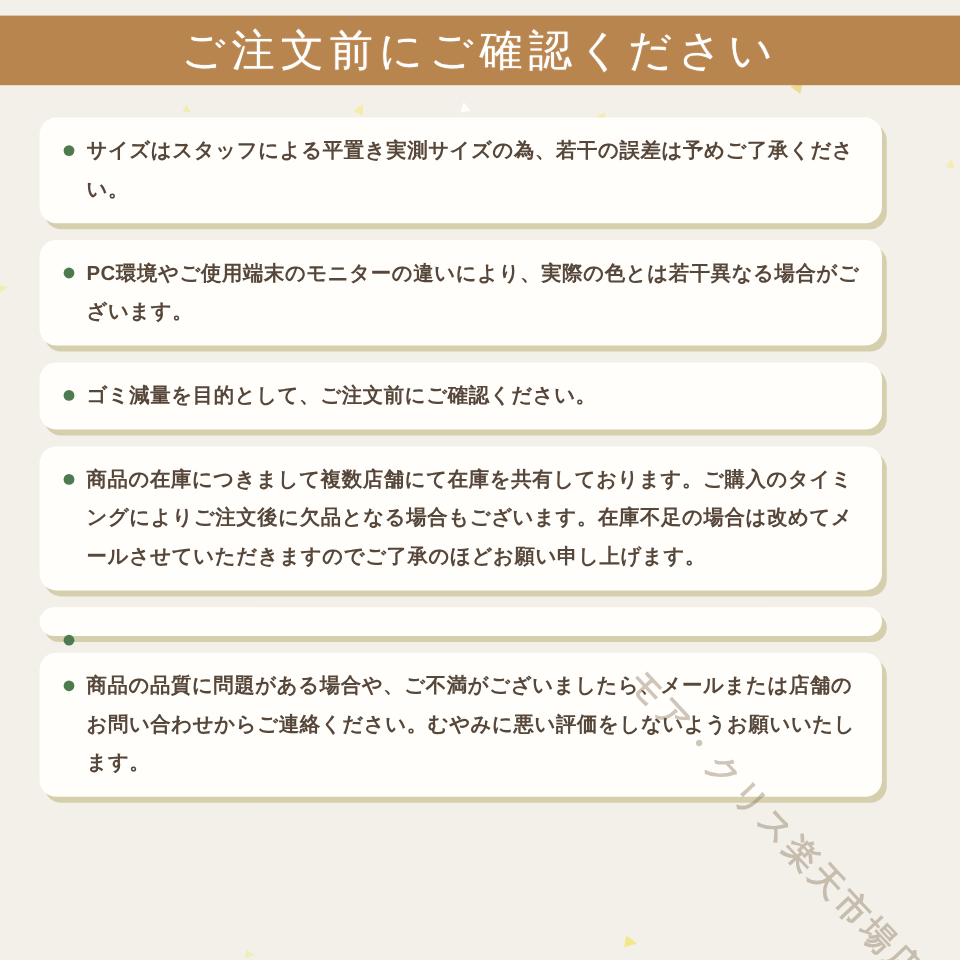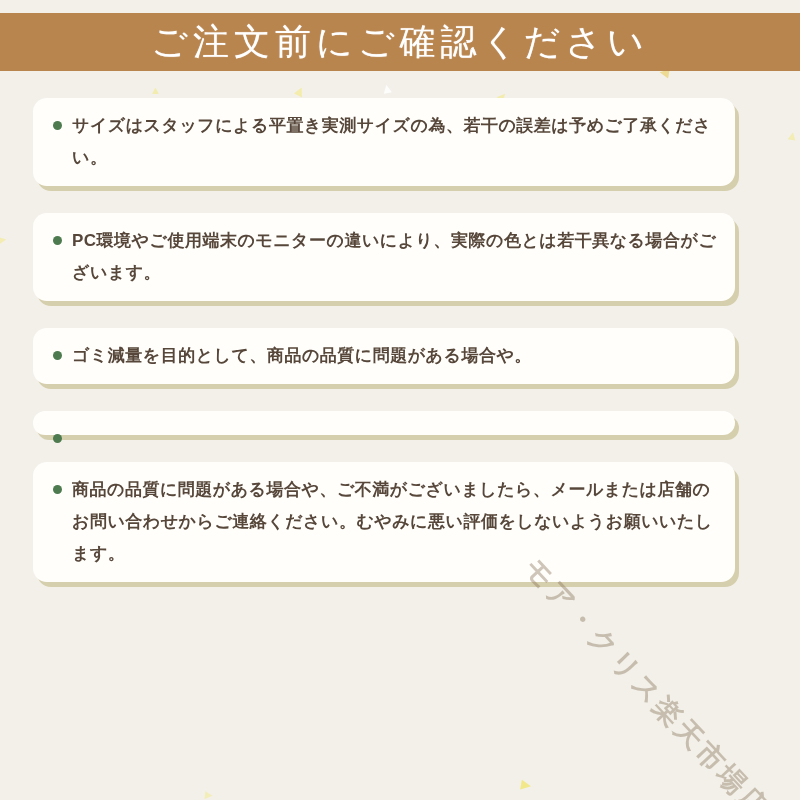--- a/index.html
+++ b/index.html
@@ -39,21 +39,21 @@
     position: relative;
     margin-left: 33px;
     width: 702px;
     box-sizing: border-box;
     background: #fffefb;
     border-radius: 14px;
     box-shadow: 4px 5px 0 0 #d5cfad;
     padding: 12px 18px 12px 0;
     z-index: 2;
   }
-  .notice + .notice { margin-top: 27px; }
+  .notice + .notice { margin-top: 14px; }
   .notice .dot {
     position: absolute;
     left: 20px; top: 23px;
     width: 9px; height: 9px;
     border-radius: 50%;
     background: #4d7b4f;
   }
   .notice p {
     margin: 0;
     padding-left: 39px;
@@ -130,23 +130,27 @@
       </div>
 
       <div class="notice">
         <span class="dot"></span>
         <p>PC環境やご使用端末のモニターの違いにより、実際の色とは若干異なる場合がございます。</p>
       </div>
 
 
       <div class="notice">
         <span class="dot"></span>
-        <p>ゴミ減量を目的として、商品の品質に問題がある場合や。</p>
+        <p>ゴミ減量を目的として、ご注文前にご確認ください。</p>
       </div>
 
+      <div class="notice">
+        <span class="dot"></span>
+        <p>商品の在庫につきまして複数店舗にて在庫を共有しております。ご購入のタイミングによりご注文後に欠品となる場合もございます。在庫不足の場合は改めてメールさせていただきますのでご了承のほどお願い申し上げます。</p>
+      </div>
 
       <div class="notice">
         <span class="dot"></span>
       </div>
 
       <div class="notice">
         <span class="dot"></span>
         <p>商品の品質に問題がある場合や、ご不満がございましたら、メールまたは店舗のお問い合わせからご連絡ください。むやみに悪い評価をしないようお願いいたします。</p>
       </div>
     </div>

